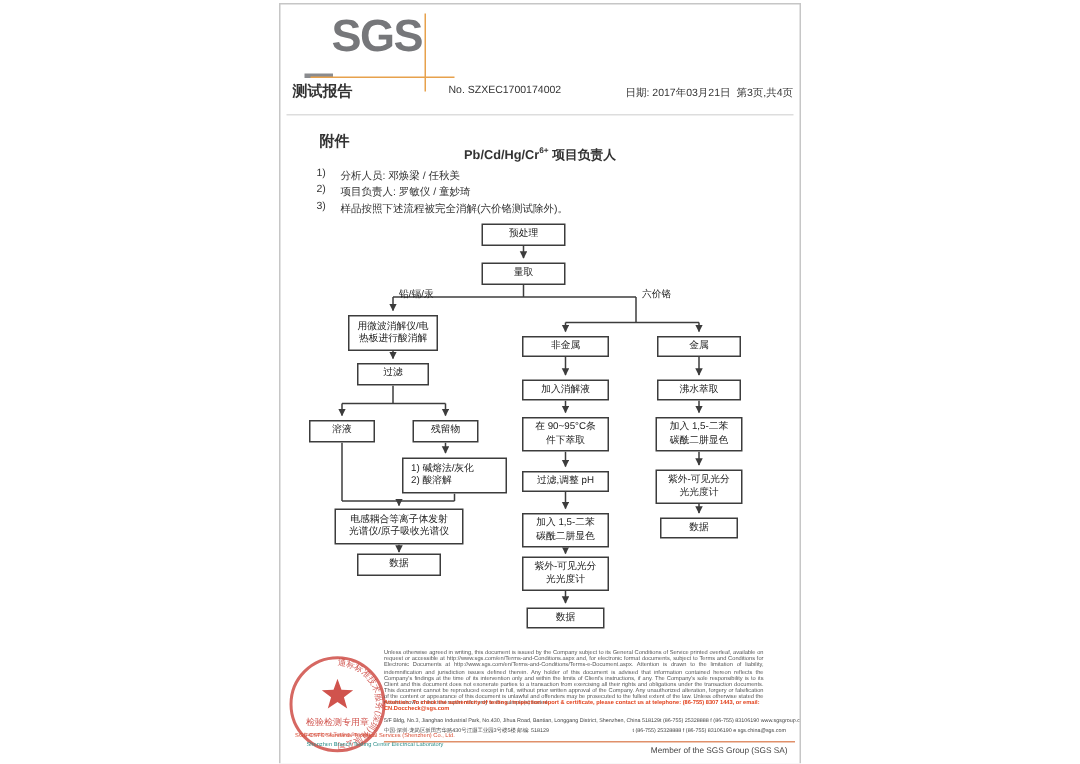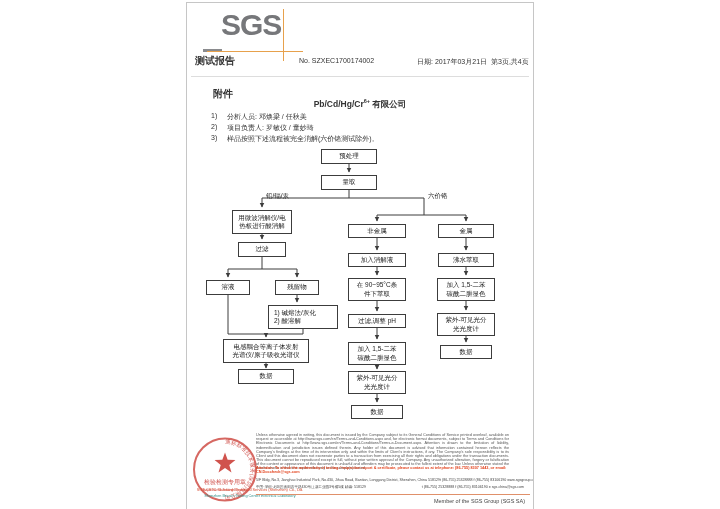--- a/index.html
+++ b/index.html
@@ -74,21 +74,21 @@
     </div>
 
     <div class="hdr-title">测试报告</div>
     <div class="hdr-no">No. SZXEC1700174002</div>
     <div class="hdr-date">日期: 2017年03月21日</div>
     <div class="hdr-page">第3页,共4页</div>
     <div class="hdr-rule"></div>
 
     <div class="attach">附件</div>
     <div class="diagram-title">
-      <span>Pb/Cd/Hg/Cr</span><sup>6+</sup><span> 有限公司</span>
+      <span>Pb/Cd/Hg/Cr</span><sup>6+</sup><span> 项目负责人</span>
     </div>
 
     <div class="note note1">
       <span class="num">1)</span>
       <span class="txt">分析人员: 邓焕梁 / 任秋美</span>
     </div>
     <div class="note note2">
       <span class="num">2)</span>
       <span class="txt">项目负责人: 罗敏仪 / 童妙琦</span>
     </div>

